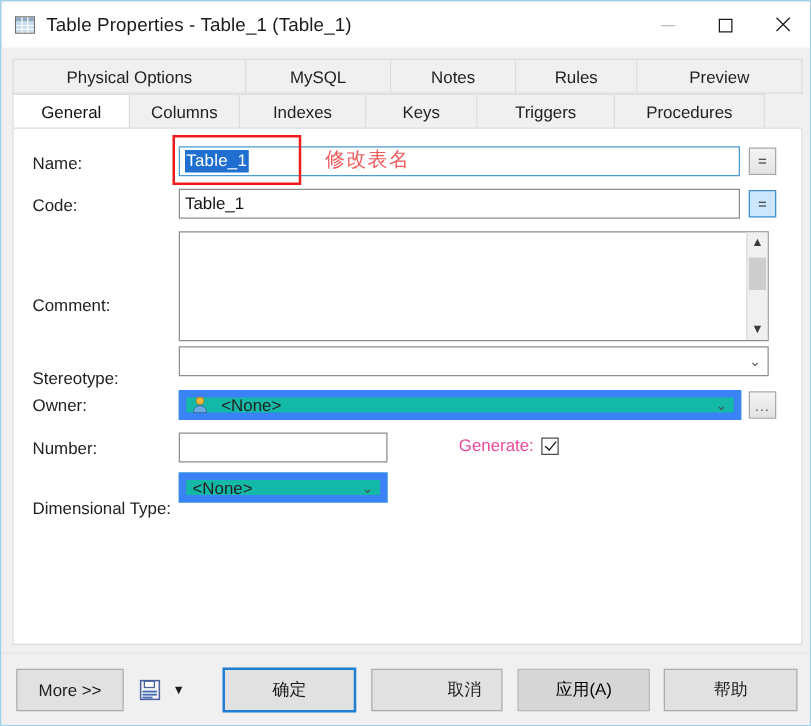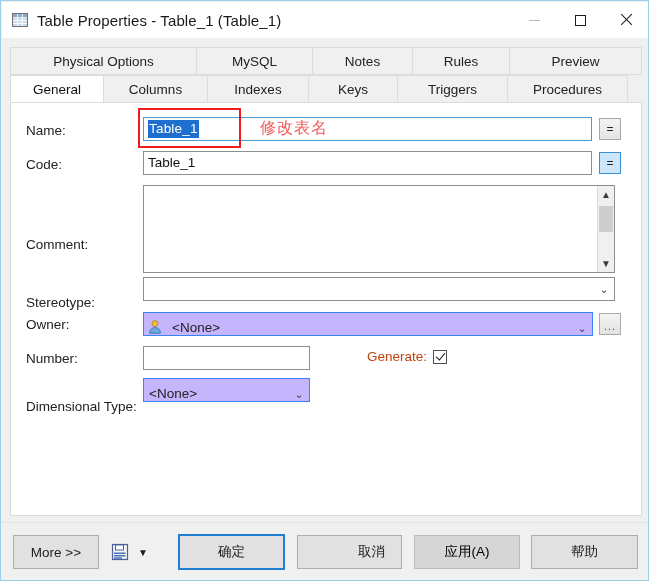--- a/index.html
+++ b/index.html
@@ -223,24 +223,23 @@
     position: absolute;
     box-sizing: border-box;
     border: 1px solid #8e8e8e;
     background: #ffffff;
     font-size: 13.5px;
     color: #111;
     display: flex;
     align-items: center;
   }
   .combo.readonly {
-    background: #c4b5fd;
-    border: 1px solid #3b82f6;
+    background: #14b8a6;
+    border: 6px solid #3b82f6;
     color: #222;
-    align-items: flex-end;
   }
   .combo .combo-text {
     flex: 1;
     padding-left: 5px;
     white-space: nowrap;
     overflow: hidden;
   }
   .combo .caret {
     width: 20px;
     text-align: center;
@@ -268,21 +267,21 @@
     color: #555;
     letter-spacing: 1px;
     padding-bottom: 2px;
   }
 
   .checkrow {
     position: absolute;
     display: flex;
     align-items: center;
     font-size: 13.5px;
-    color: #c2410c;
+    color: #ec4899;
   }
   .chk {
     width: 14px; height: 14px;
     box-sizing: border-box;
     border: 1px solid #4d4d4d;
     background: #fff;
     margin-left: 6px;
     position: relative;
     display: inline-block;
   }
@@ -406,21 +405,21 @@
         <span>Rules</span>
       </div>
       <div class="tab" style="width:132px">
         <span>Preview</span>
       </div>
     </div>
     <div class="tabrow row2">
       <div class="tab selected" style="width:94px">
         <span>General</span>
       </div>
-      <div class="tab" style="width:104px">
+      <div class="tab" style="width:88px">
         <span>Columns</span>
       </div>
       <div class="tab" style="width:101px">
         <span>Indexes</span>
       </div>
       <div class="tab" style="width:89px">
         <span>Keys</span>
       </div>
       <div class="tab" style="width:110px">
         <span>Triggers</span>

